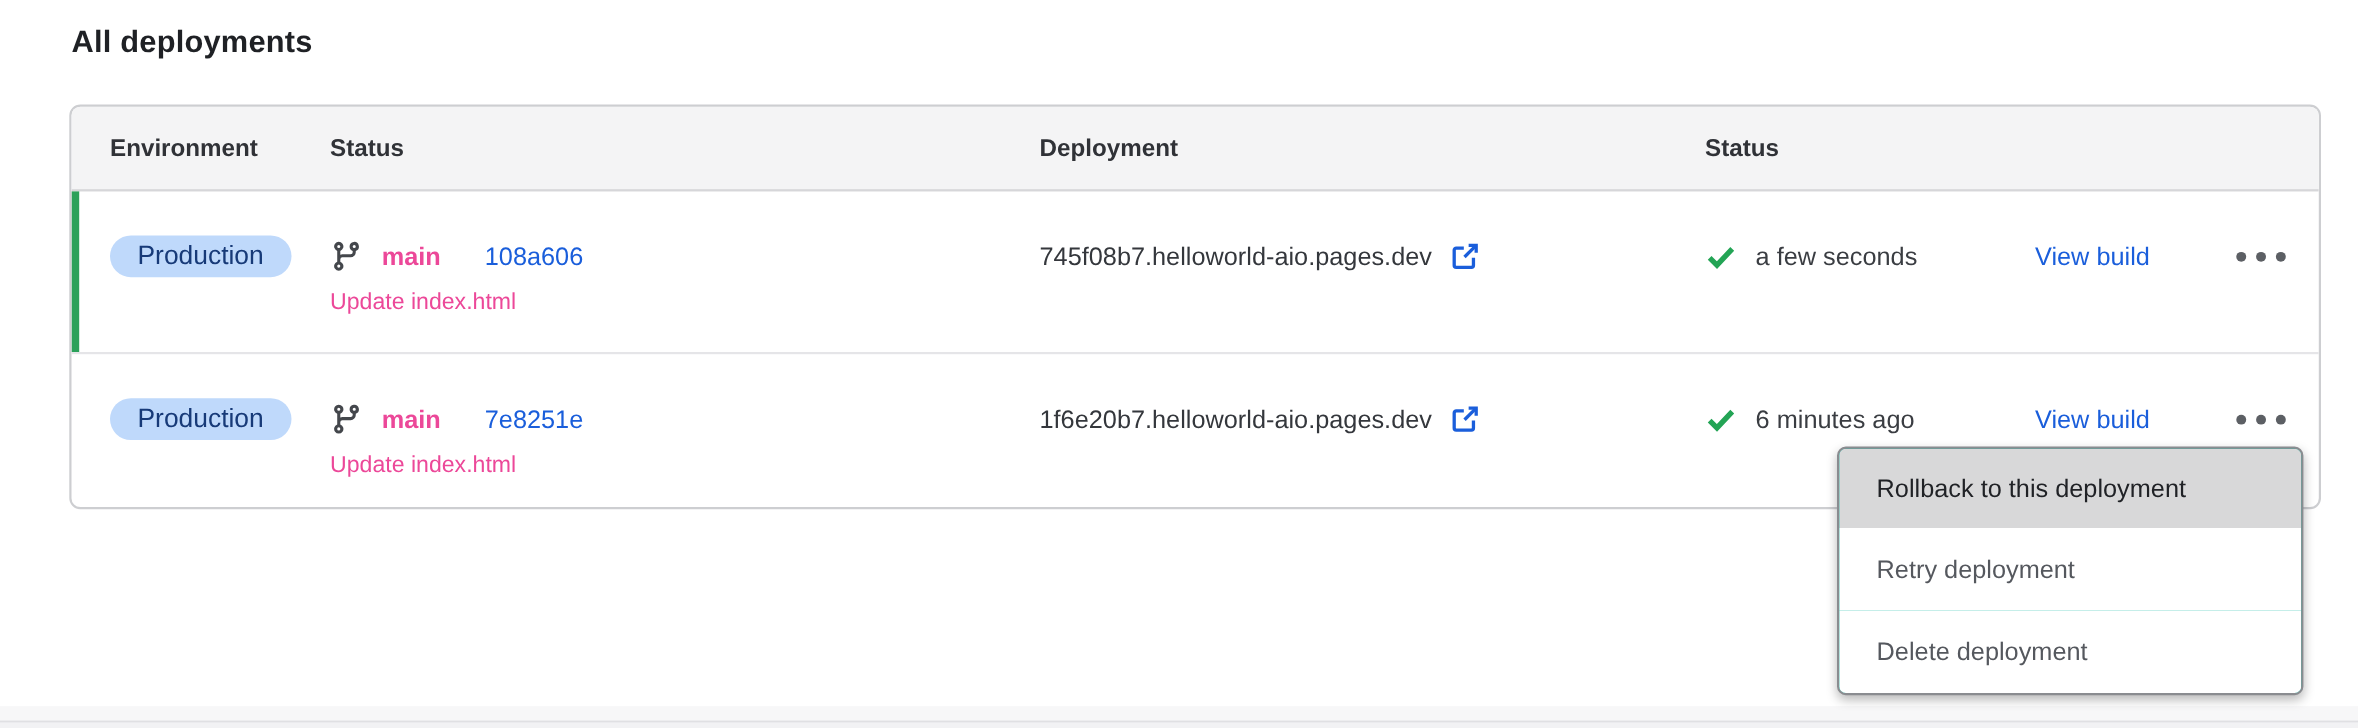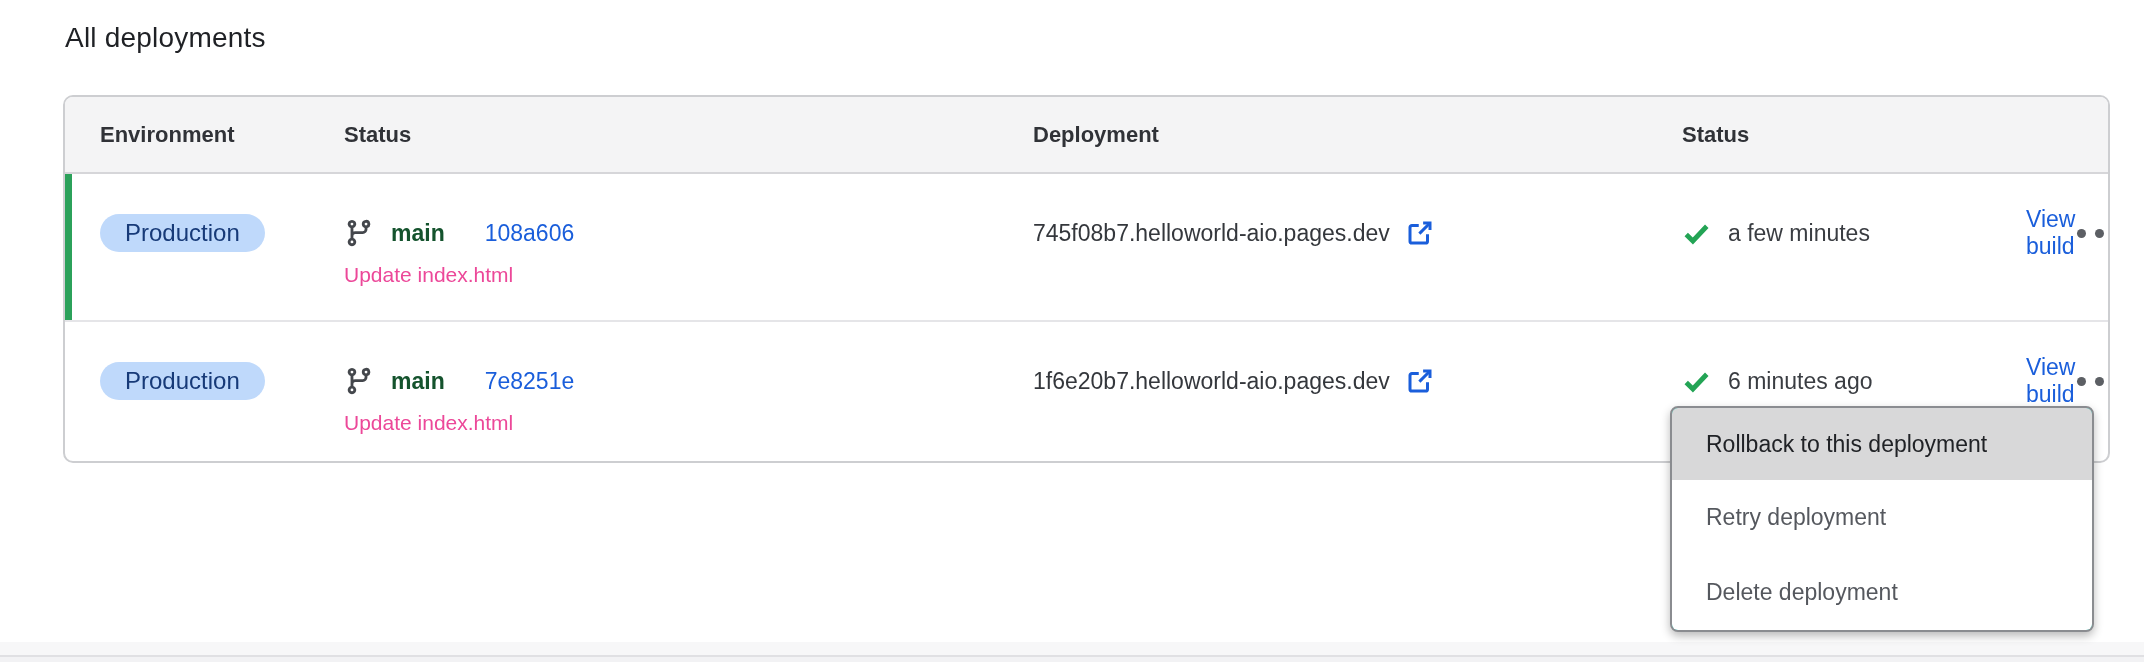--- a/index.html
+++ b/index.html
@@ -15,30 +15,29 @@
   html,body{width:2144px;height:662px;}
   body{
     position:relative;
     background:#ffffff;
     font-family:"Liberation Sans", sans-serif;
     overflow:hidden;
     color:#27292e;
   }
   .page-title{
     position:absolute;left:65px;top:22px;
-    font-size:28px;font-weight:400;color:#1f2125;letter-spacing:.2px;
+    font-size:28px;font-weight:700;color:#1f2125;letter-spacing:.2px;
   }
   .card{
     position:absolute;left:63px;top:95px;width:2047px;height:368px;
     background:#fff;border:2px solid #cdced1;border-radius:10px;overflow:hidden;
   }
   .grid-cols{
     display:grid;
     grid-template-columns:200px 645px 605px 300px 1fr;
-    gap:44px;
   }
   .thead{
     height:77px;background:var(--header-bg);
     border-bottom:2px solid #d6d6d9;
     align-items:center;padding-left:35px;
     font-size:22px;font-weight:600;color:#303237;
   }
   .row{
     position:relative;padding:40px 0 0 35px;
   }
@@ -48,21 +47,21 @@
     content:"";position:absolute;left:0;top:0;bottom:0;width:7px;
     background:var(--current-bar-green);
   }
   .line1{display:flex;align-items:center;height:38px;}
   .env-badge{
     display:inline-flex;align-items:center;height:38px;padding:0 25px;
     border-radius:20px;background:var(--badge-bg);color:var(--badge-text);
     font-size:24px;
   }
   .branch-icon{width:30px;height:30px;color:#44474c;flex:0 0 auto;}
-  .branch-name{font-weight:700;font-size:23px;color:#14532d;margin-left:17px;}
+  .branch-name{font-weight:700;font-size:23px;color:#ec4899;margin-left:17px;}
   .commit-link{
     font-size:23px;color:var(--link-blue);text-decoration:none;margin-left:40px;cursor:pointer;
   }
   .commit-msg{margin-top:9px;font-size:21px;color:#ec4899;line-height:28px;}
   .deploy-url{font-size:23px;color:#34373c;}
   .ext-link{width:30px;height:30px;color:var(--link-blue);margin-left:15px;cursor:pointer;flex:0 0 auto;}
   .check-icon{width:29px;height:29px;color:var(--success-green);flex:0 0 auto;}
   .status-text{font-size:23px;color:#3a3d42;margin-left:17px;}
   .actions-cell{display:flex;justify-content:space-between;align-items:center;height:38px;padding-right:28px;}
   .view-build{font-size:23px;color:var(--link-blue);text-decoration:none;cursor:pointer;}
@@ -128,21 +127,21 @@
         </span>
       </div>
     </div>
     <div>
       <div class="line1">
         <span class="check-icon">
           <svg viewBox="0 0 24 24" width="29" height="29" fill="none" stroke="currentColor" stroke-width="4">
               <path d="M3.5 12.8 9 18.2 20.5 6"></path>
             </svg>
         </span>
-        <span class="status-text">a few minutes</span>
+        <span class="status-text">a few seconds</span>
       </div>
     </div>
     <div class="actions-cell">
       <a class="view-build">View build</a>
       <span class="dots">
           <i></i>
           <i></i>
           <i></i>
         </span>
     </div>

